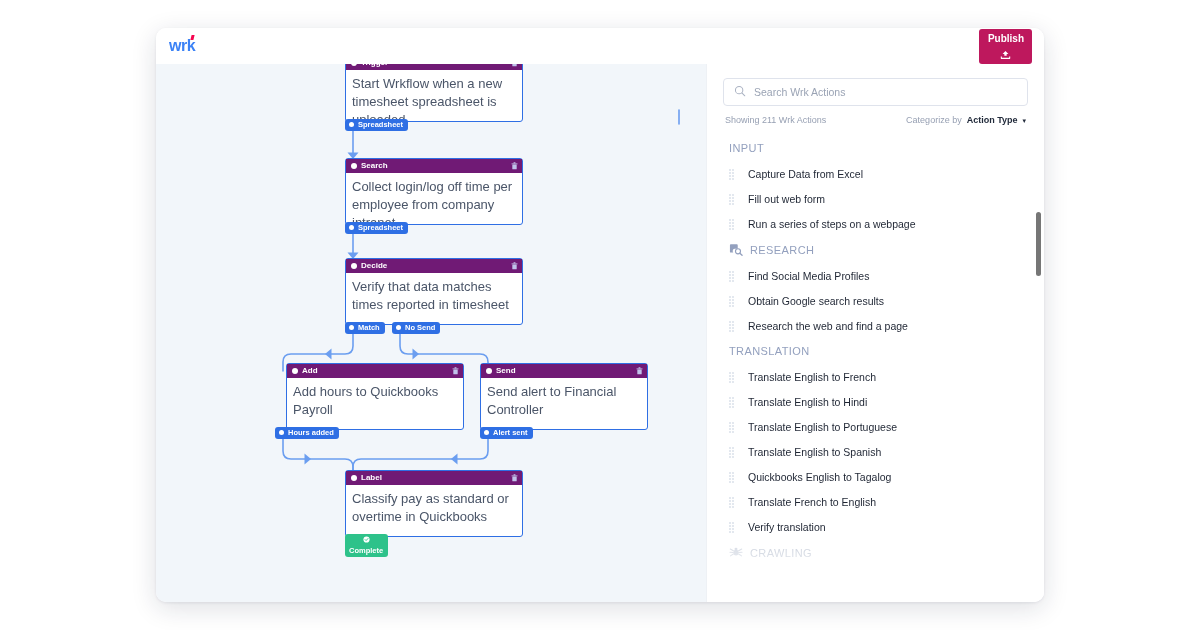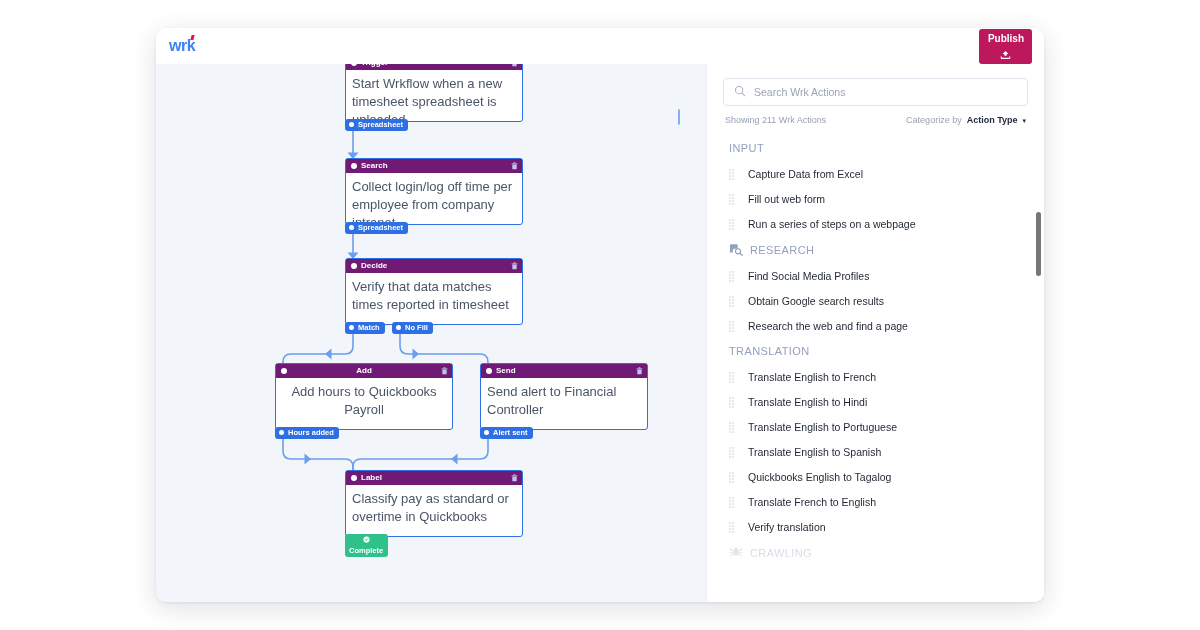--- a/index.html
+++ b/index.html
@@ -330,23 +330,23 @@
               </span>
             </div>
             <div class="node-body">Verify that data matches times reported in timesheet</div>
           </div>
           <div class="port" style="left: 189px; top: 258px;">
             <span class="pdot"></span>
             <span>Match</span>
           </div>
           <div class="port" style="left: 236px; top: 258px;">
             <span class="pdot"></span>
-            <span>No Fill</span>
-          </div>
-          <div class="node" style="left: 119px; top: 299px; width: 178px; text-align: center;">
+            <span>No Send</span>
+          </div>
+          <div class="node" style="left: 130px; top: 299px; width: 178px;">
             <div class="node-header">
               <span class="node-dot"></span>
               <span class="node-title">Add</span>
               <span>
                 <svg class="node-trash" width="7" height="8" viewBox="0 0 8 9">
                   <rect x="0.6" y="1.6" width="6.8" height="1" fill="#cfe0ff"></rect>
                   <rect x="1.5" y="2.8" width="5" height="5.4" rx="0.6" fill="#cfe0ff"></rect>
                   <rect x="2.8" y="0.3" width="2.4" height="1.2" rx="0.4" fill="#cfe0ff"></rect>
                 </svg>
               </span>

